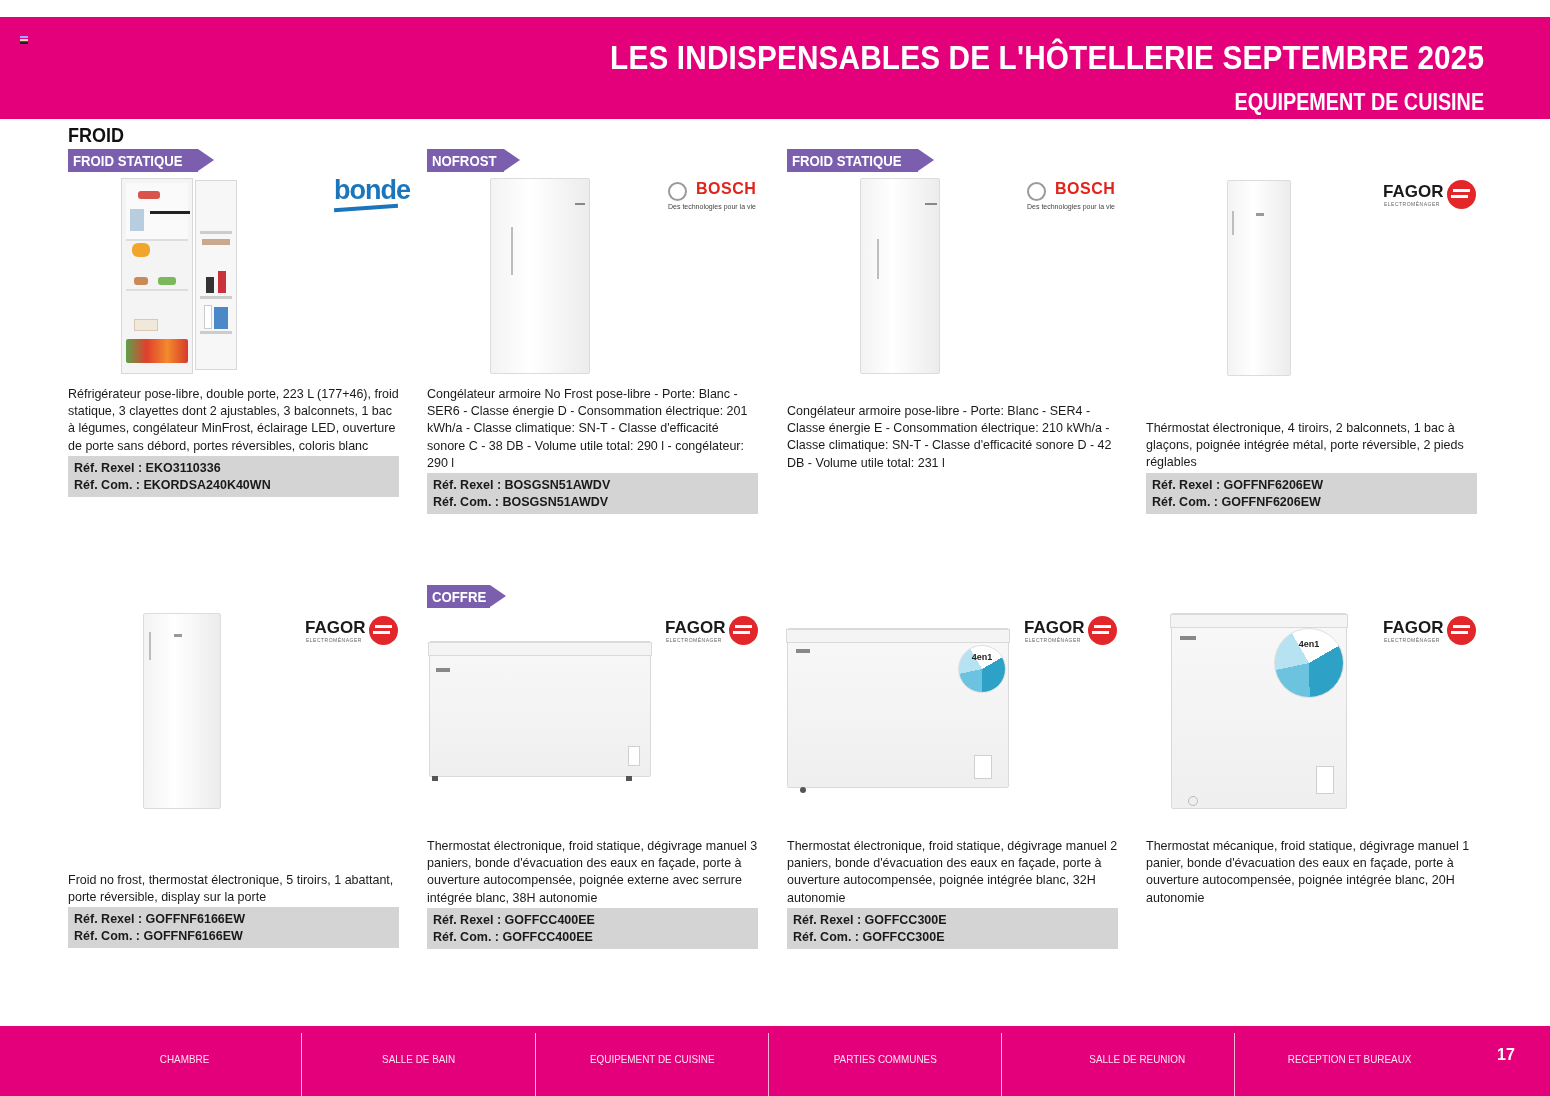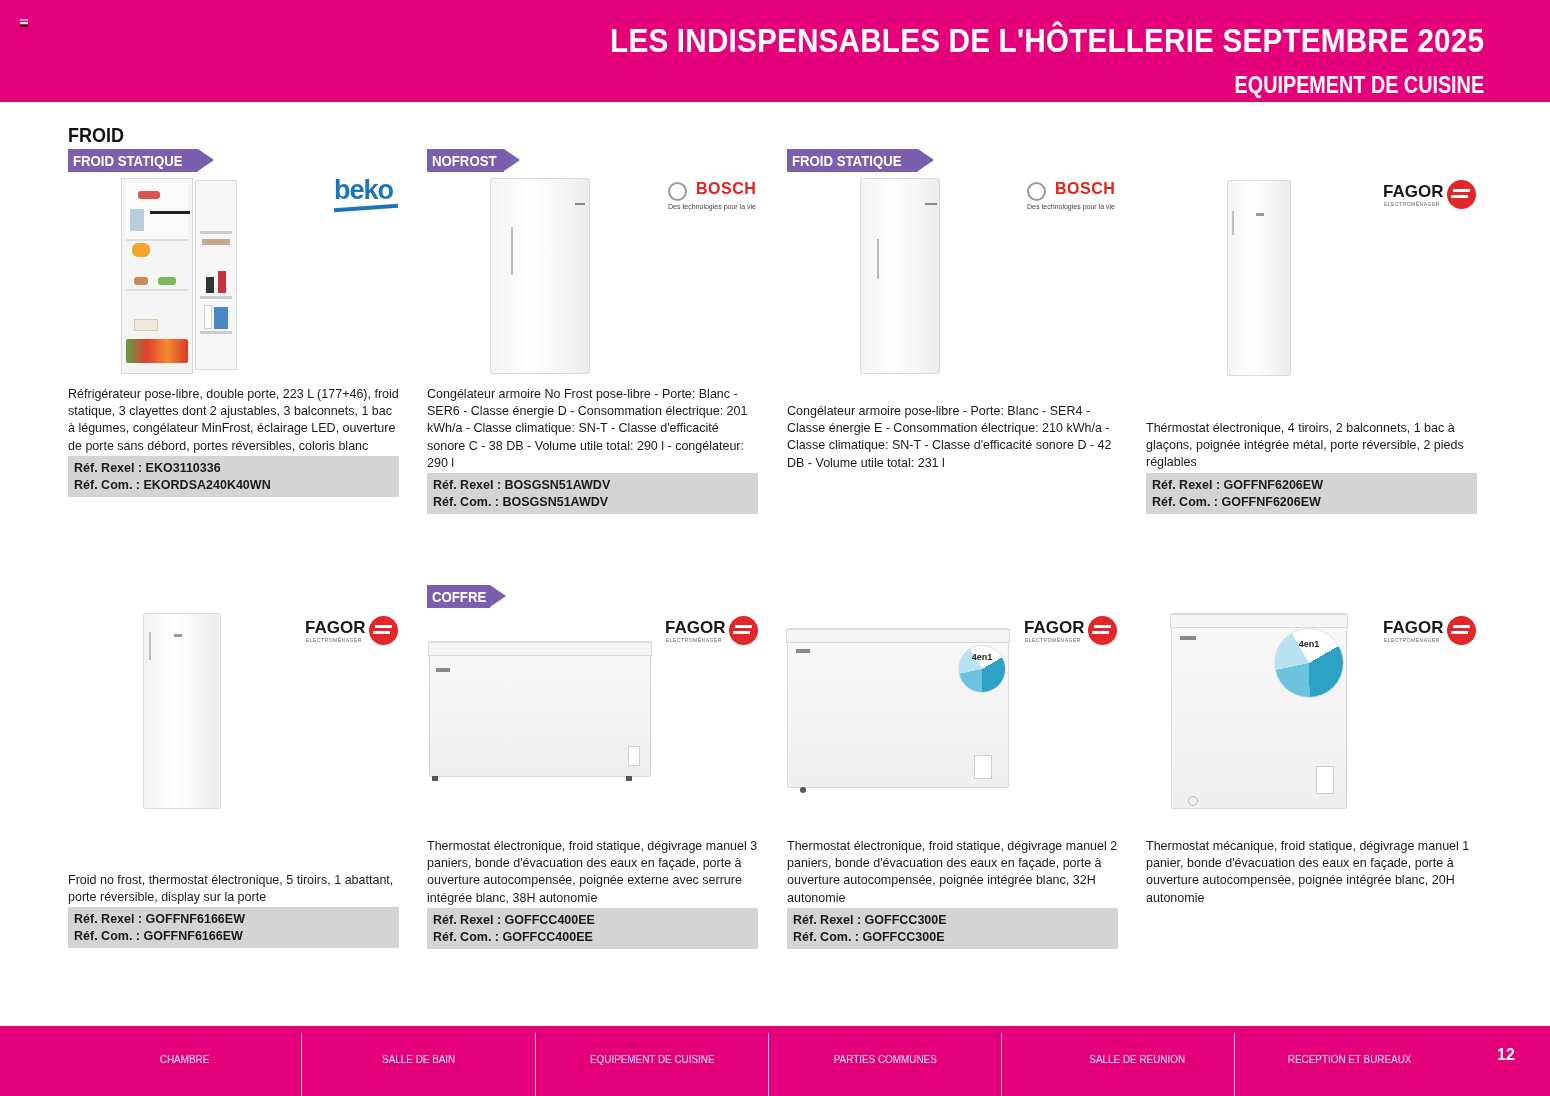--- a/index.html
+++ b/index.html
@@ -1,18 +1,18 @@
 <!DOCTYPE html>
 <html><head>
 <meta charset="utf-8">
 <style>
   * { box-sizing: border-box; margin: 0; padding: 0; }
   body { width: 1550px; height: 1096px; background: #ffffff; font-family: "Liberation Sans", sans-serif; color: #1a1a1a; position: relative; overflow: hidden; }
 
-  .header { position: absolute; left: 0; top: 0; width: 1550px; height: 102px; background: #e4007b; }
+  .header { position: absolute; left: 0; top: 17px; width: 1550px; height: 102px; background: #e4007b; }
   .header .menu-icon { position: absolute; left: 20px; top: 19px; width: 8px; height: 9px; }
   .header .menu-icon span { display: block; height: 2px; margin-bottom: 1px; }
   .header .title { position: absolute; right: 66px; top: 22px; font-size: 33px; font-weight: bold; color: #fff; letter-spacing: 0.2px; white-space: nowrap; transform: scaleX(0.9); transform-origin: right center; }
   .header .subtitle { position: absolute; right: 66px; top: 72px; font-size: 23px; font-weight: bold; color: #fff; white-space: nowrap; transform: scaleX(0.86); transform-origin: right center; }
 
   .section-title { position: absolute; left: 68px; top: 124px; font-size: 20px; font-weight: bold; color: #111; transform: scaleX(0.9); transform-origin: left center; }
 
   .tag { position: absolute; height: 23px; background: #7b5fae; color: #fff; font-size: 15px; font-weight: bold; line-height: 23px; padding-left: 5px; white-space: nowrap; }
   .tag::after { content: ""; position: absolute; right: -16px; top: 0; border-left: 16px solid #7b5fae; border-top: 11.5px solid transparent; border-bottom: 11.5px solid transparent; }
   .tag span { display: inline-block; transform: scaleX(0.88); transform-origin: left center; }
@@ -79,21 +79,21 @@
     <div style="position:absolute; left:6px; top:58px; width:28px; height:6px; background:#c8a98e;"></div>
     <div style="position:absolute; left:10px; top:96px; width:8px; height:16px; background:#333;"></div>
     <div style="position:absolute; left:22px; top:90px; width:8px; height:22px; background:#c8323a;"></div>
     <div style="position:absolute; left:4px; top:115px; right:4px; height:3px; background:#ccc;"></div>
     <div style="position:absolute; left:8px; top:124px; width:8px; height:24px; background:#ffffff; border:1px solid #ccc;"></div>
     <div style="position:absolute; left:18px; top:126px; width:14px; height:22px; background:#4a88c8;"></div>
     <div style="position:absolute; left:4px; top:150px; right:4px; height:3px; background:#ccc;"></div>
   </div>
 </div>
 <div class="logo" style="left:334px; top:176px; width:66px; height:40px;">
-  <div style="font-size:27px; font-weight:bold; color:#1a75bb; letter-spacing:-1px; line-height:28px;">beko</div>
+  <div style="font-size:27px; font-weight:bold; color:#1a75bb; letter-spacing:-1px; line-height:28px;">bonde</div>
   <div style="width:64px; height:4px; background:#1a75bb; transform:rotate(-4deg); margin-top:2px;"></div>
 </div>
 
 <div class="product-img fridge" style="left:490px; top:178px; width:100px; height:196px;">
   <div class="handle" style="top:48px; height:48px; left:20px;"></div>
   <div style="position:absolute; left:84px; top:24px; width:10px; height:2px; background:#888;"></div>
 </div>
 <div class="logo" style="left:666px; top:180px; width:92px; height:34px;">
   <div style="position:absolute; left:2px; top:2px; width:19px; height:19px; border:2px solid #9a9a9a; border-radius:50%;"></div>
   <div style="position:absolute; left:30px; top:0; font-size:16px; font-weight:bold; color:#e2231a; letter-spacing:0.5px;">BOSCH</div>
@@ -243,15 +243,15 @@
   <div class="divider" style="left:301px;"></div>
   <div class="nav-item" style="left:302px; width:233px;"><span>SALLE DE BAIN</span></div>
   <div class="divider" style="left:535px;"></div>
   <div class="nav-item" style="left:536px; width:232px;"><span>EQUIPEMENT DE CUISINE</span></div>
   <div class="divider" style="left:768px;"></div>
   <div class="nav-item" style="left:769px; width:232px;"><span>PARTIES COMMUNES</span></div>
   <div class="divider" style="left:1001px;"></div>
   <div class="nav-item" style="left:1021px; width:232px;"><span>SALLE DE REUNION</span></div>
   <div class="divider" style="left:1234px;"></div>
   <div class="nav-item" style="left:1235px; width:230px;"><span>RECEPTION ET BUREAUX</span></div>
-  <div class="page-number">12</div>
+  <div class="page-number">17</div>
 </div>
 <div class="footer active-marker" style="background:none; height:0; width:0;"></div>
 
 </body></html>

